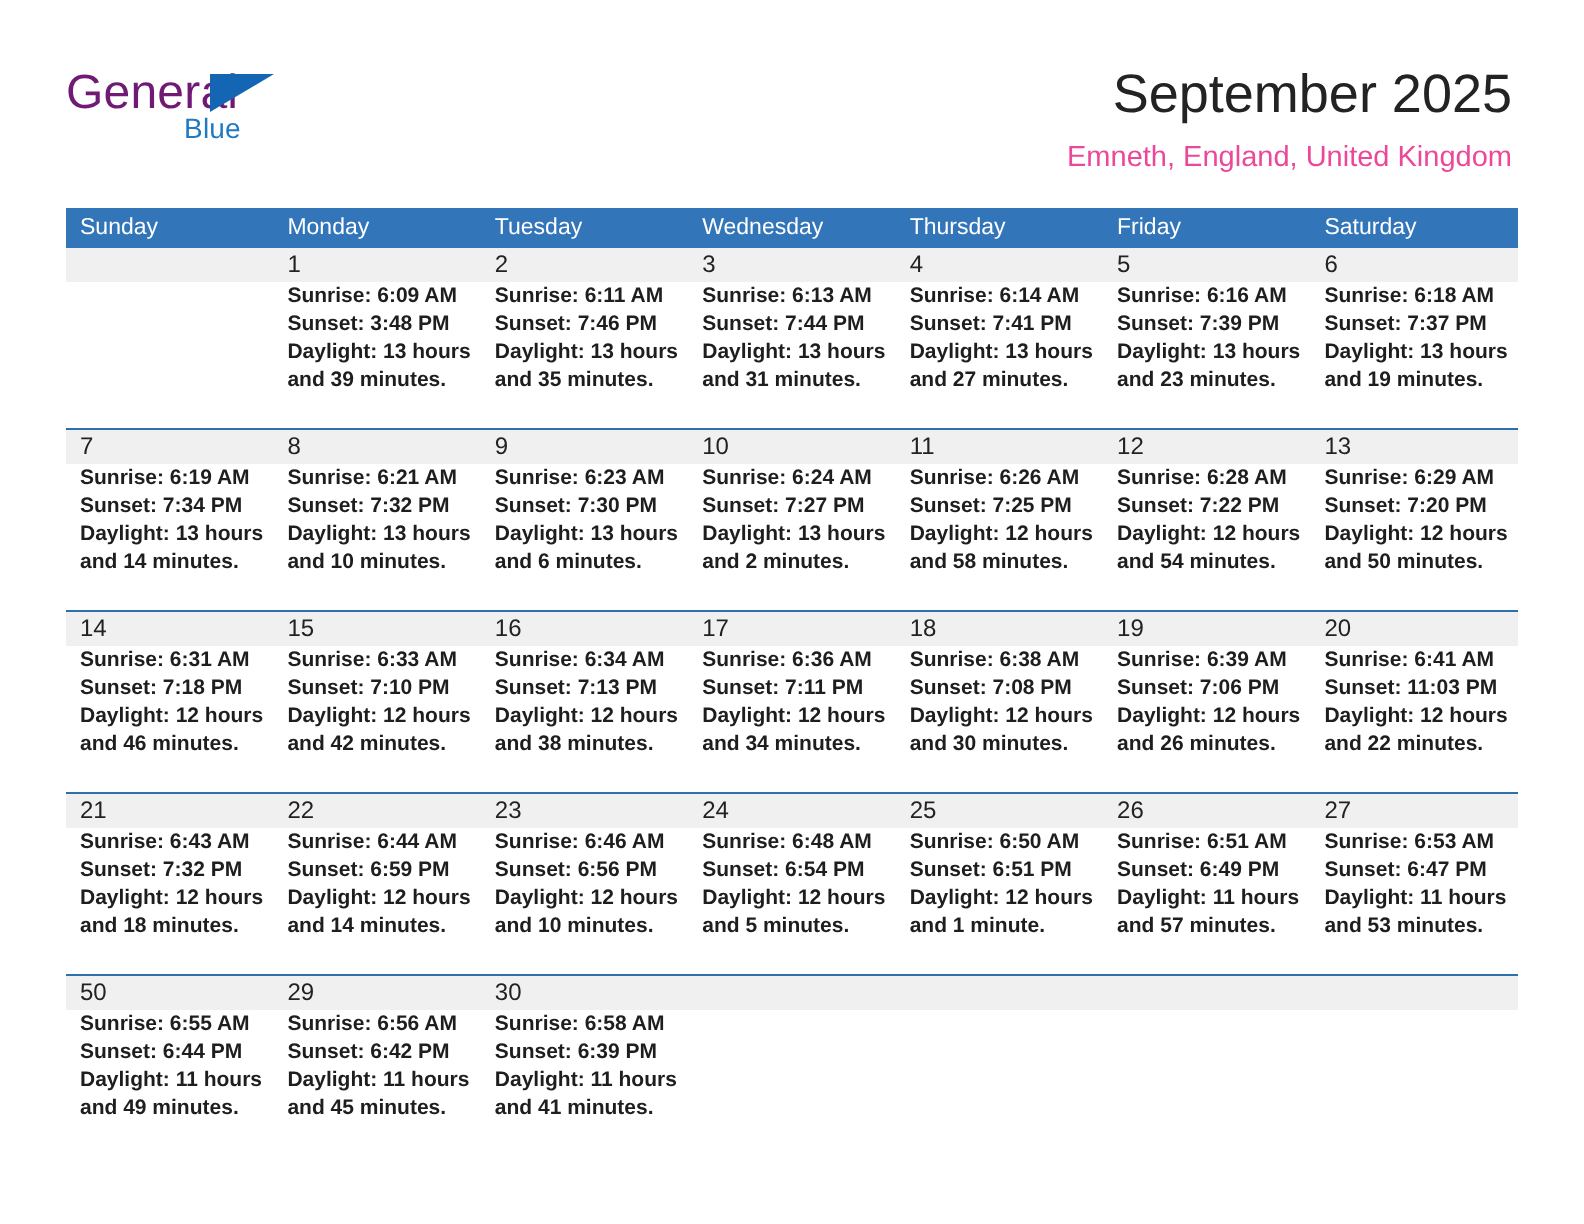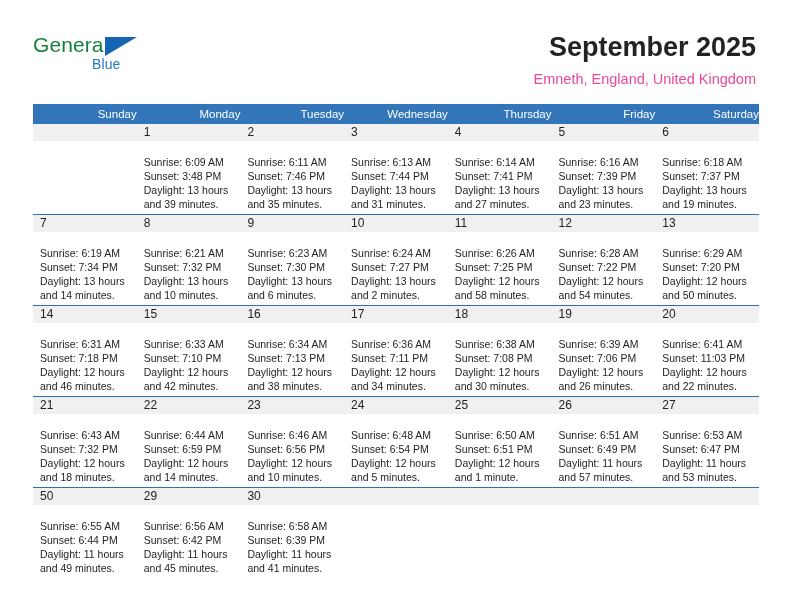--- a/index.html
+++ b/index.html
@@ -35,23 +35,23 @@
     position: absolute;
     left: 33px;
     top: 33px;
     width: 200px;
     height: 52px;
   }
   .logo-general {
     position: absolute;
     left: 0;
     top: 0;
-    font-size: 21px;
+    font-size: 24px;
     letter-spacing: 0.1px;
-    color: #15803d;
+    color: #701a75;
     font-family: "Liberation Sans", sans-serif;
   }
   .logo-triangle {
     position: absolute;
     left: 72px;
     top: 3.5px;
     width: 0;
     height: 0;
     border-left: 32px solid #1565b5;
     border-bottom: 19px solid transparent;
@@ -66,21 +66,21 @@
   }
 
   .title-block {
     position: absolute;
     right: 36px;
     top: 31px;
     text-align: right;
   }
   .month-title {
     font-size: 27px;
-    font-weight: bold;
+    font-weight: normal;
     color: #232323;
     line-height: 32px;
     white-space: nowrap;
   }
   .location {
     margin-top: 7px;
     font-size: 14.5px;
     color: #ec4899;
     line-height: 18px;
     white-space: nowrap;
@@ -93,21 +93,21 @@
     top: 104px;
     width: 726px;
     border-collapse: collapse;
     table-layout: fixed;
   }
   .calendar th {
     background: #3275b8;
     color: #ffffff;
     font-size: 11.5px;
     font-weight: normal;
-    text-align: right;
+    text-align: left;
     padding: 4px 0 4px 7px;
     height: 12px;
     line-height: 12px;
     border: none;
   }
   .calendar col {
     width: 103.71px;
   }
 
   .week-row > td {
@@ -131,24 +131,25 @@
     height: 17px;
     line-height: 17px;
     padding-left: 7px;
     font-size: 12px;
     color: #222222;
   }
   .cell.empty .daynum-band {
     background: #f0f0f0;
   }
   .detail {
-    padding: 14px 7px 0 7px;
+    padding: 0 7px 0 7px;
     font-size: 10.5px;
     line-height: 14px;
     color: #1e1e1e;
+    font-weight: bold;
   }
   .detail div {
     white-space: nowrap;
   }
 </style>
 </head>
 <body>
 
 <div class="page">
 

